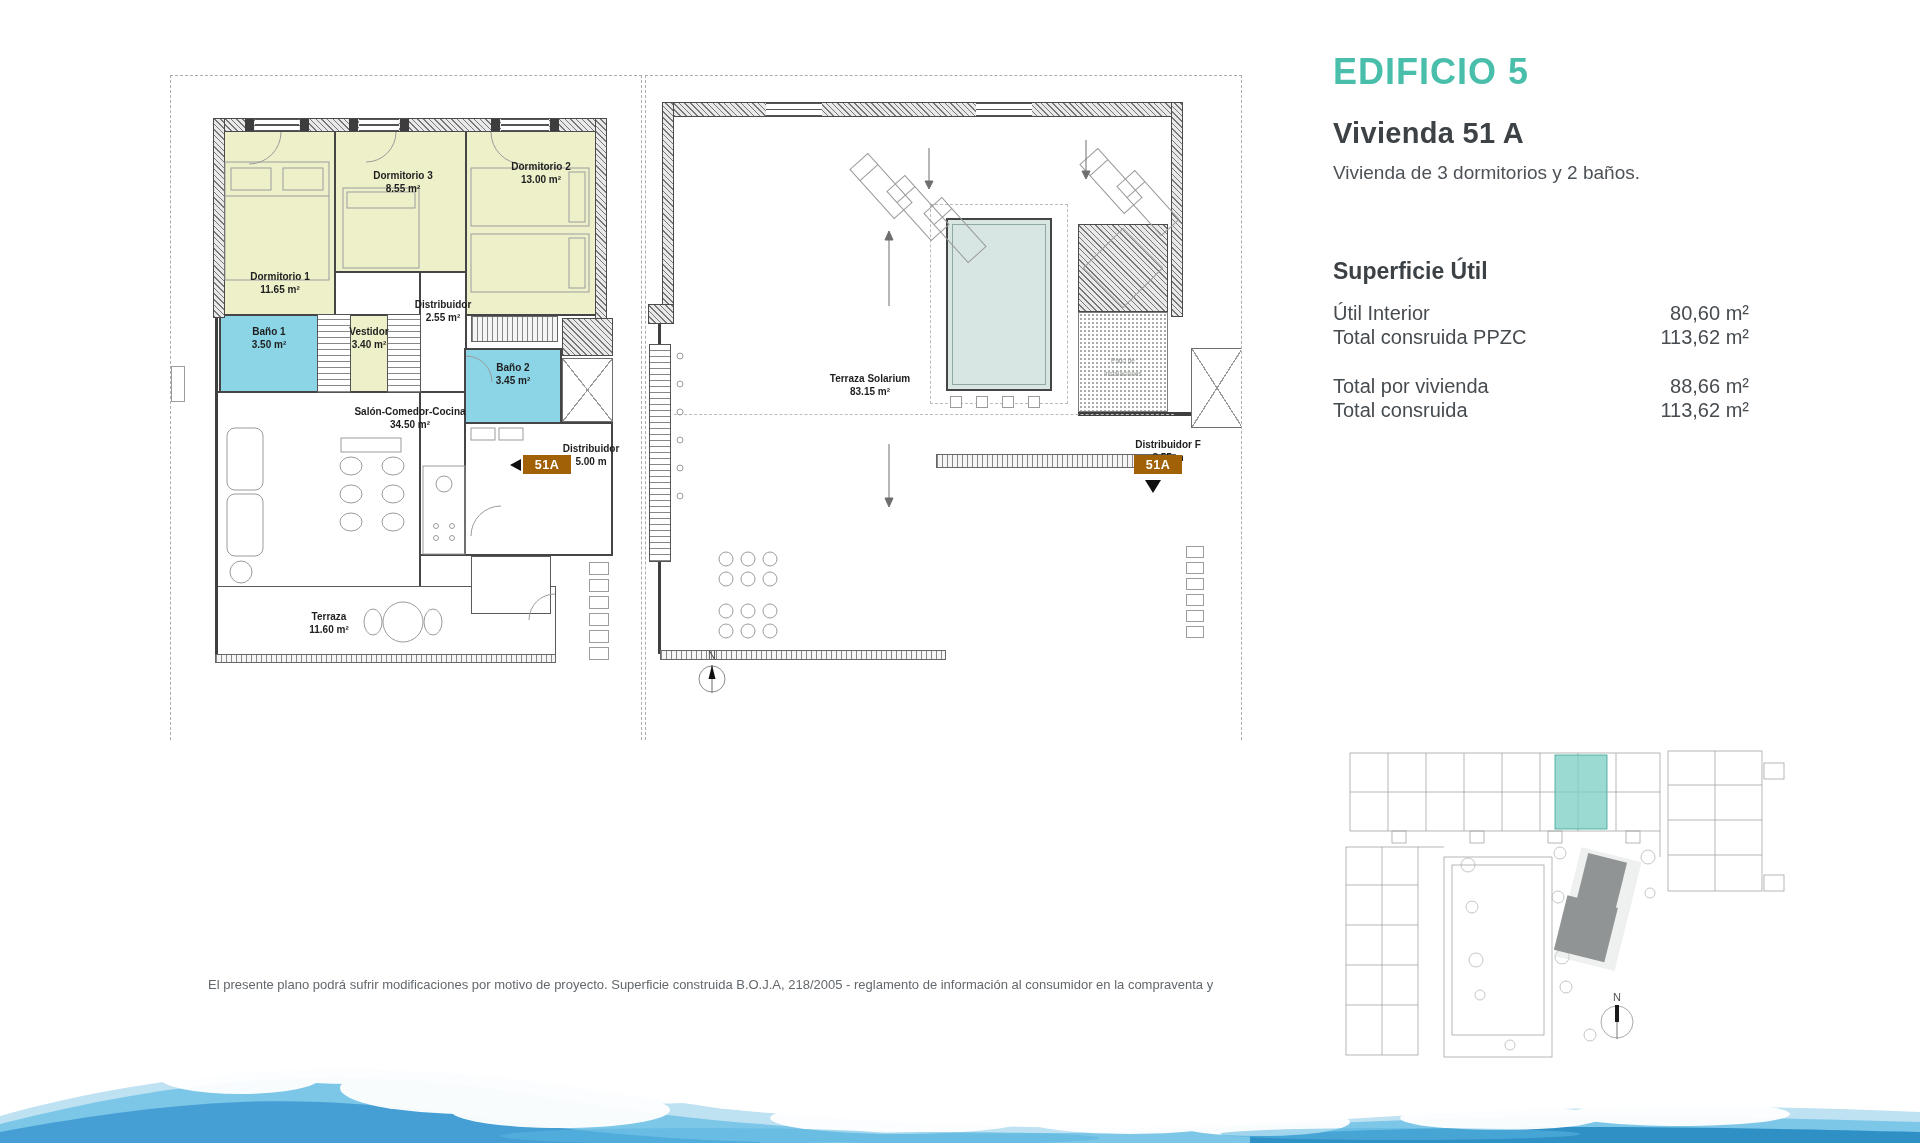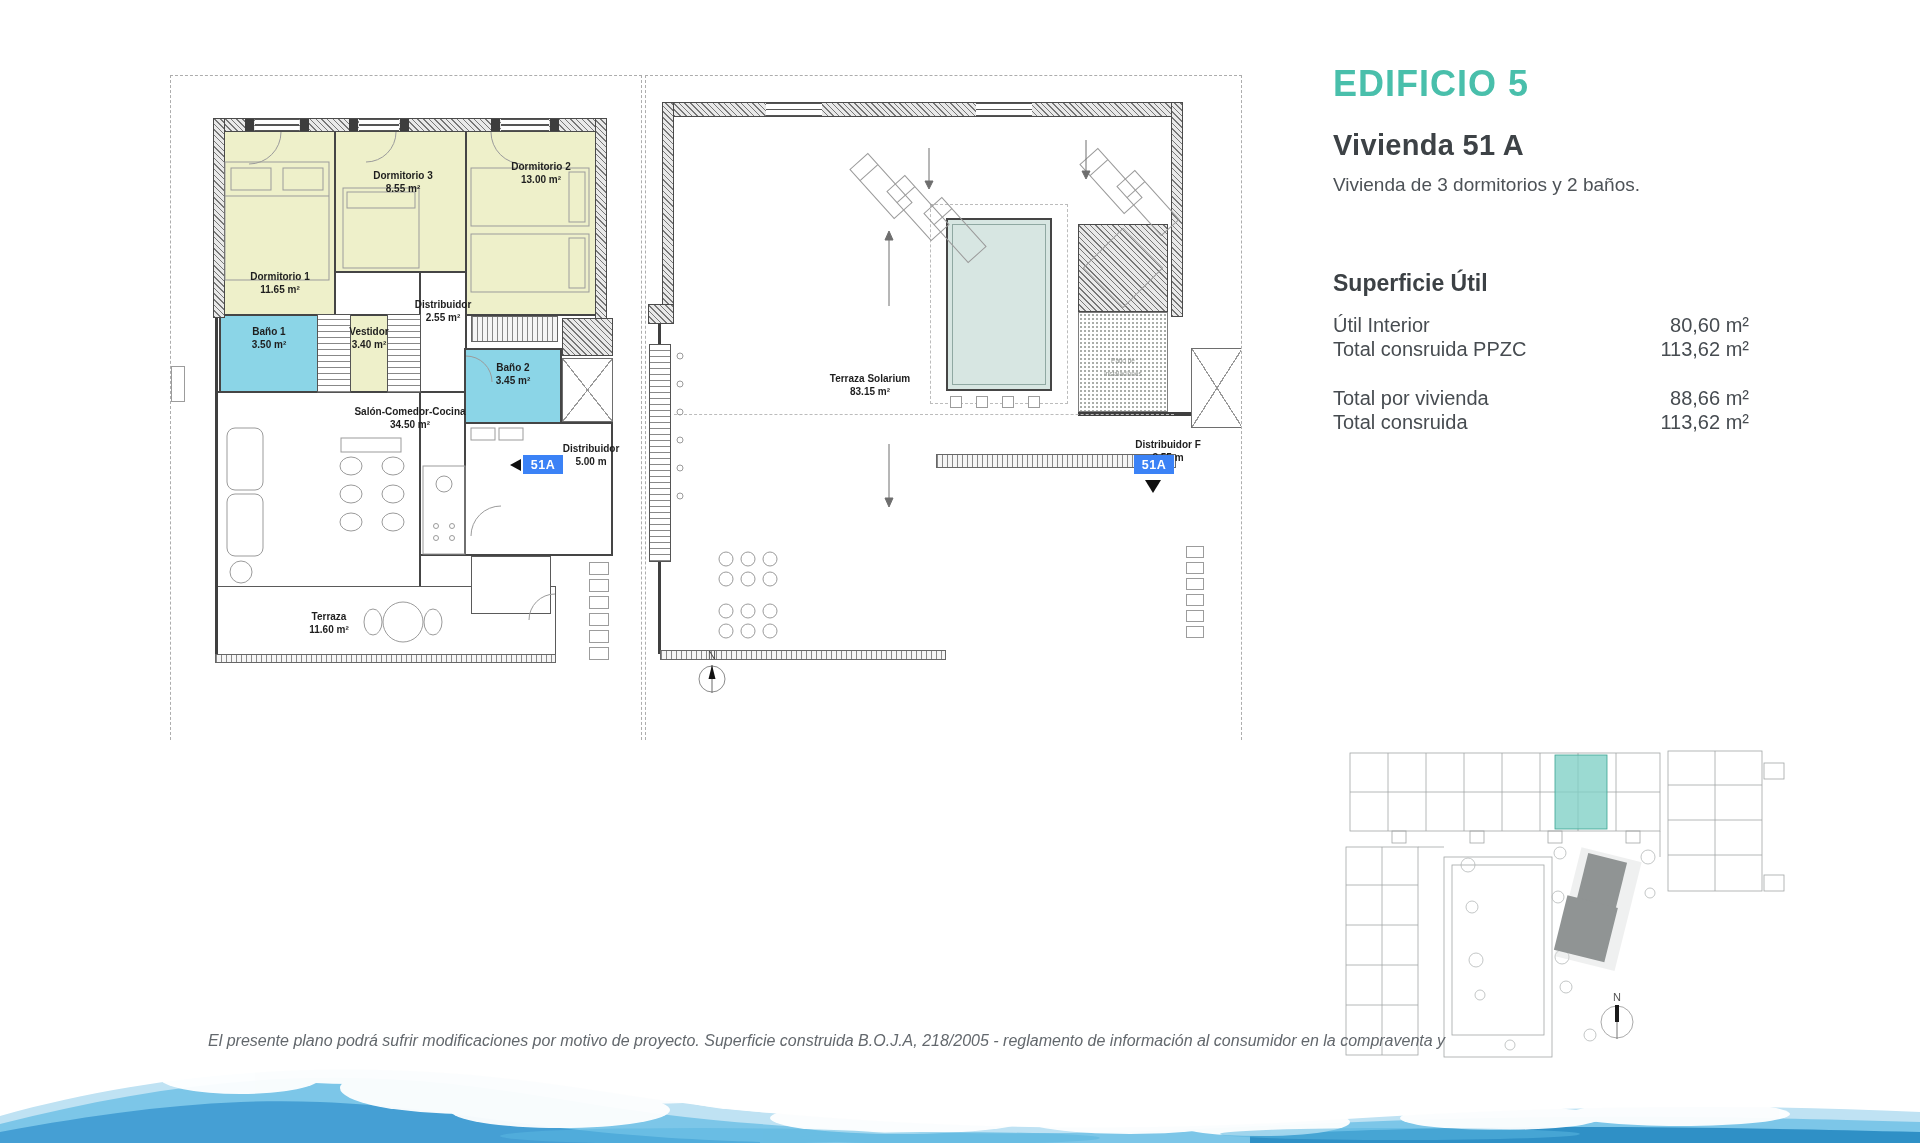--- a/index.html
+++ b/index.html
@@ -39,44 +39,44 @@
   .minibox{ position:absolute; z-index:2; border:1px solid #9c9c9c; background:#fff; }
   .dash-h{ position:absolute; z-index:2; border-top:1px dashed #bcbcbc; }
   .dash-r{ position:absolute; z-index:2; border:1px dashed #bcbcbc; }
 
   .fsvg  { position:absolute; left:0; top:0; z-index:3; }
 
   .rlabel{ position:absolute; transform:translateX(-50%); text-align:center; z-index:5;
            font-size:10px; font-weight:bold; color:#1e1e1e; line-height:12.5px; white-space:nowrap; }
   .rlabel .tiny { font-size:6.5px; font-weight:normal; color:#8d928d; line-height:8px; }
 
-  .badge { position:absolute; z-index:6; background:#3b82f6; color:#fff;
-           width:40px; height:19px; font-size:12.5px; font-weight:bold; letter-spacing:.5px;
+  .badge { position:absolute; z-index:6; background:#a16207; color:#fff;
+           width:48px; height:19px; font-size:12.5px; font-weight:bold; letter-spacing:.5px;
            display:flex; align-items:center; justify-content:center; }
   .tri-left { position:absolute; z-index:6; width:0; height:0;
            border-top:6px solid transparent; border-bottom:6px solid transparent; border-right:11px solid #0f0f0f; }
   .tri-down { position:absolute; z-index:6; width:0; height:0;
            border-left:8px solid transparent; border-right:8px solid transparent; border-top:13px solid #0f0f0f; }
 
   .compass { position:absolute; z-index:7; }
 
   
-  .info { position:absolute; left:1333px; top:53px; width:416px;margin-top:12px; }
+  .info { position:absolute; left:1333px; top:53px; width:416px; }
   .building-title { font-size:36px; font-weight:bold; color:#49bfab; letter-spacing:1px; line-height:38px; }
   .unit-title { margin-top:26px; font-size:29px; font-weight:bold; color:#3d4246; letter-spacing:.3px; line-height:33px; }
   .unit-subtitle { margin-top:12px; font-size:19px; color:#4d5257; line-height:22px; }
   .sec-heading { margin-top:74px; font-size:23px; font-weight:bold; color:#3c4145; line-height:26px; }
   .sec-heading.decreto { margin-top:68px; }
   .rows { margin-top:17px; }
   .rows.decreto { margin-top:25px; }
   .srow { display:flex; justify-content:space-between; font-size:20px; color:#474c51; line-height:24px; }
 
   
-  .disclaimer { position:absolute; left:208px; top:1032px; z-index:2;
-                font-size:16px; color:#63686d; line-height:18.5px; white-space:nowrap;font-style:italic; }
+  .disclaimer { position:absolute; left:208px; top:976px; z-index:2;
+                font-size:13px; color:#63686d; line-height:18.5px; white-space:nowrap; }
 
   
   .siteplan { position:absolute; left:1330px; top:735px; width:460px; height:330px; }
 
   
   .wave { position:absolute; left:0; top:1058px; width:1920px; height:85px; }
 </style>
 </head>
 <body>
 

